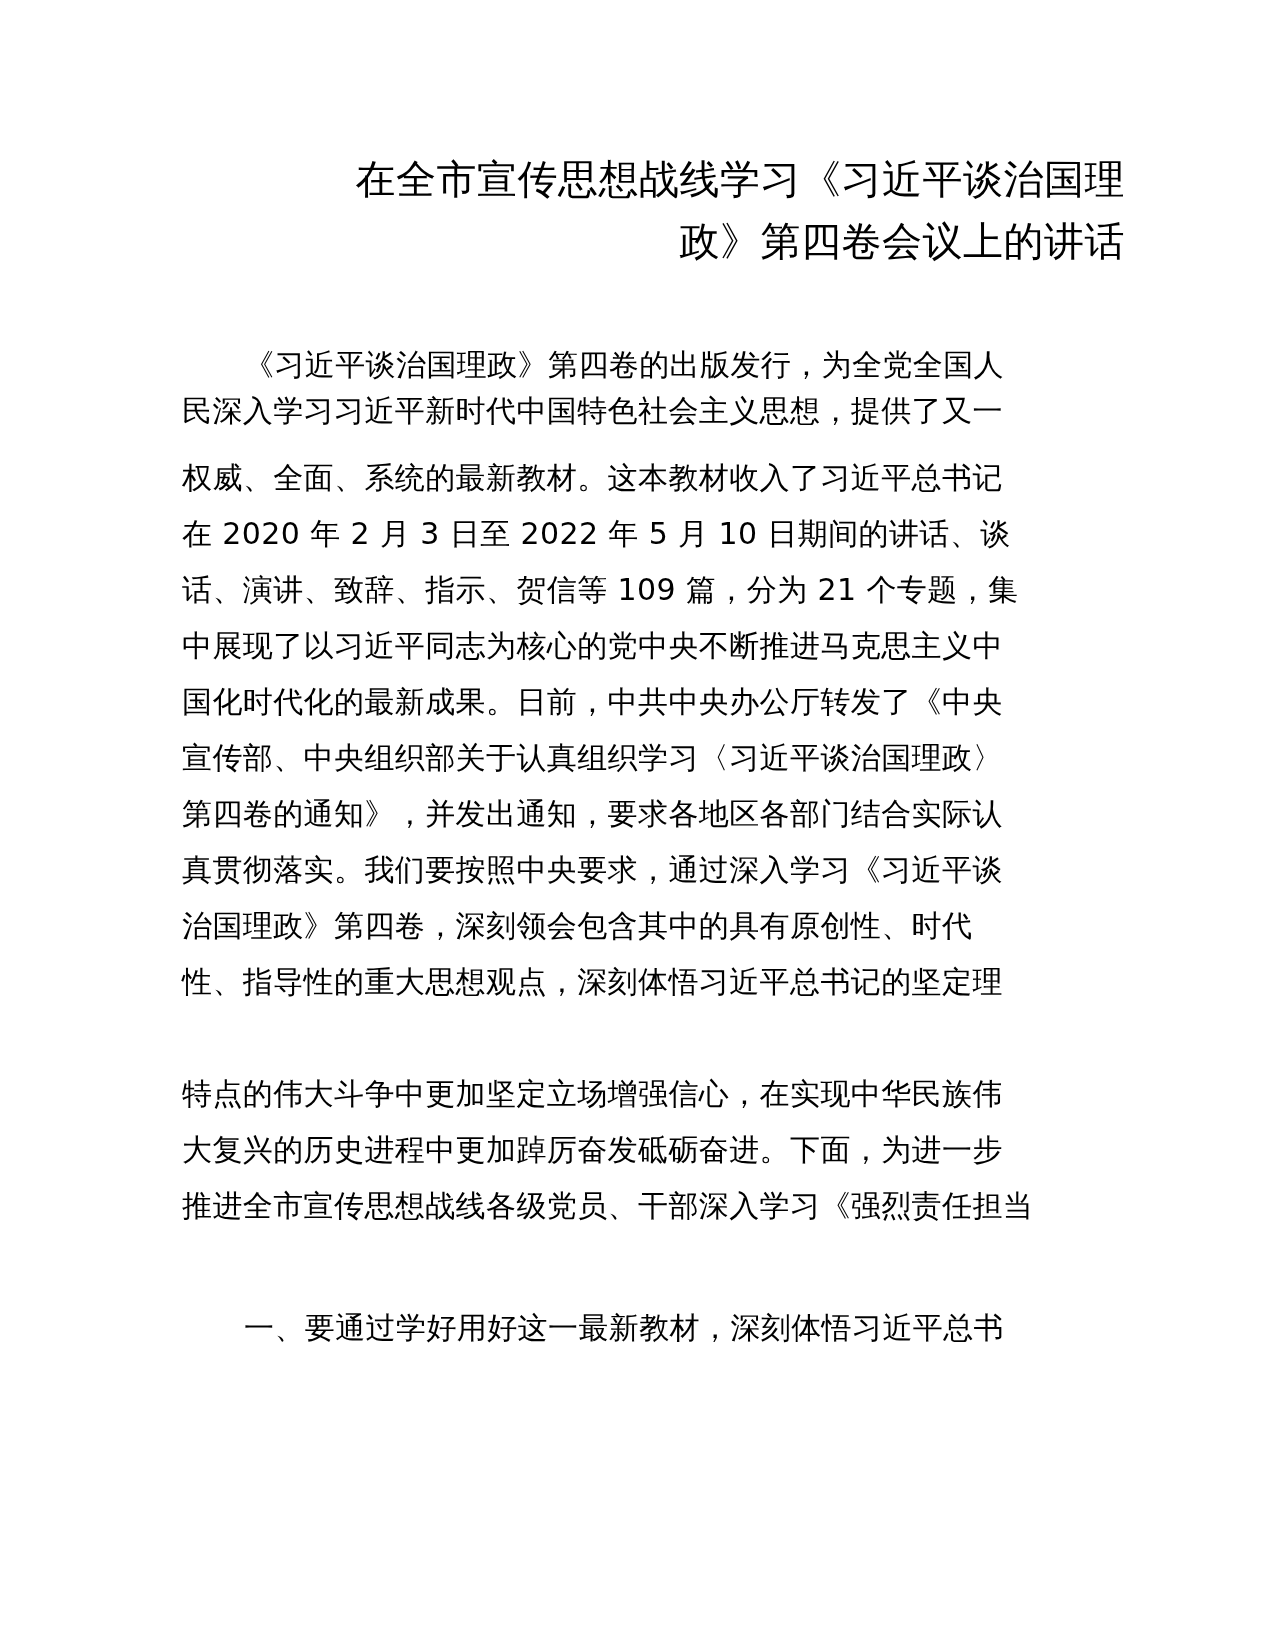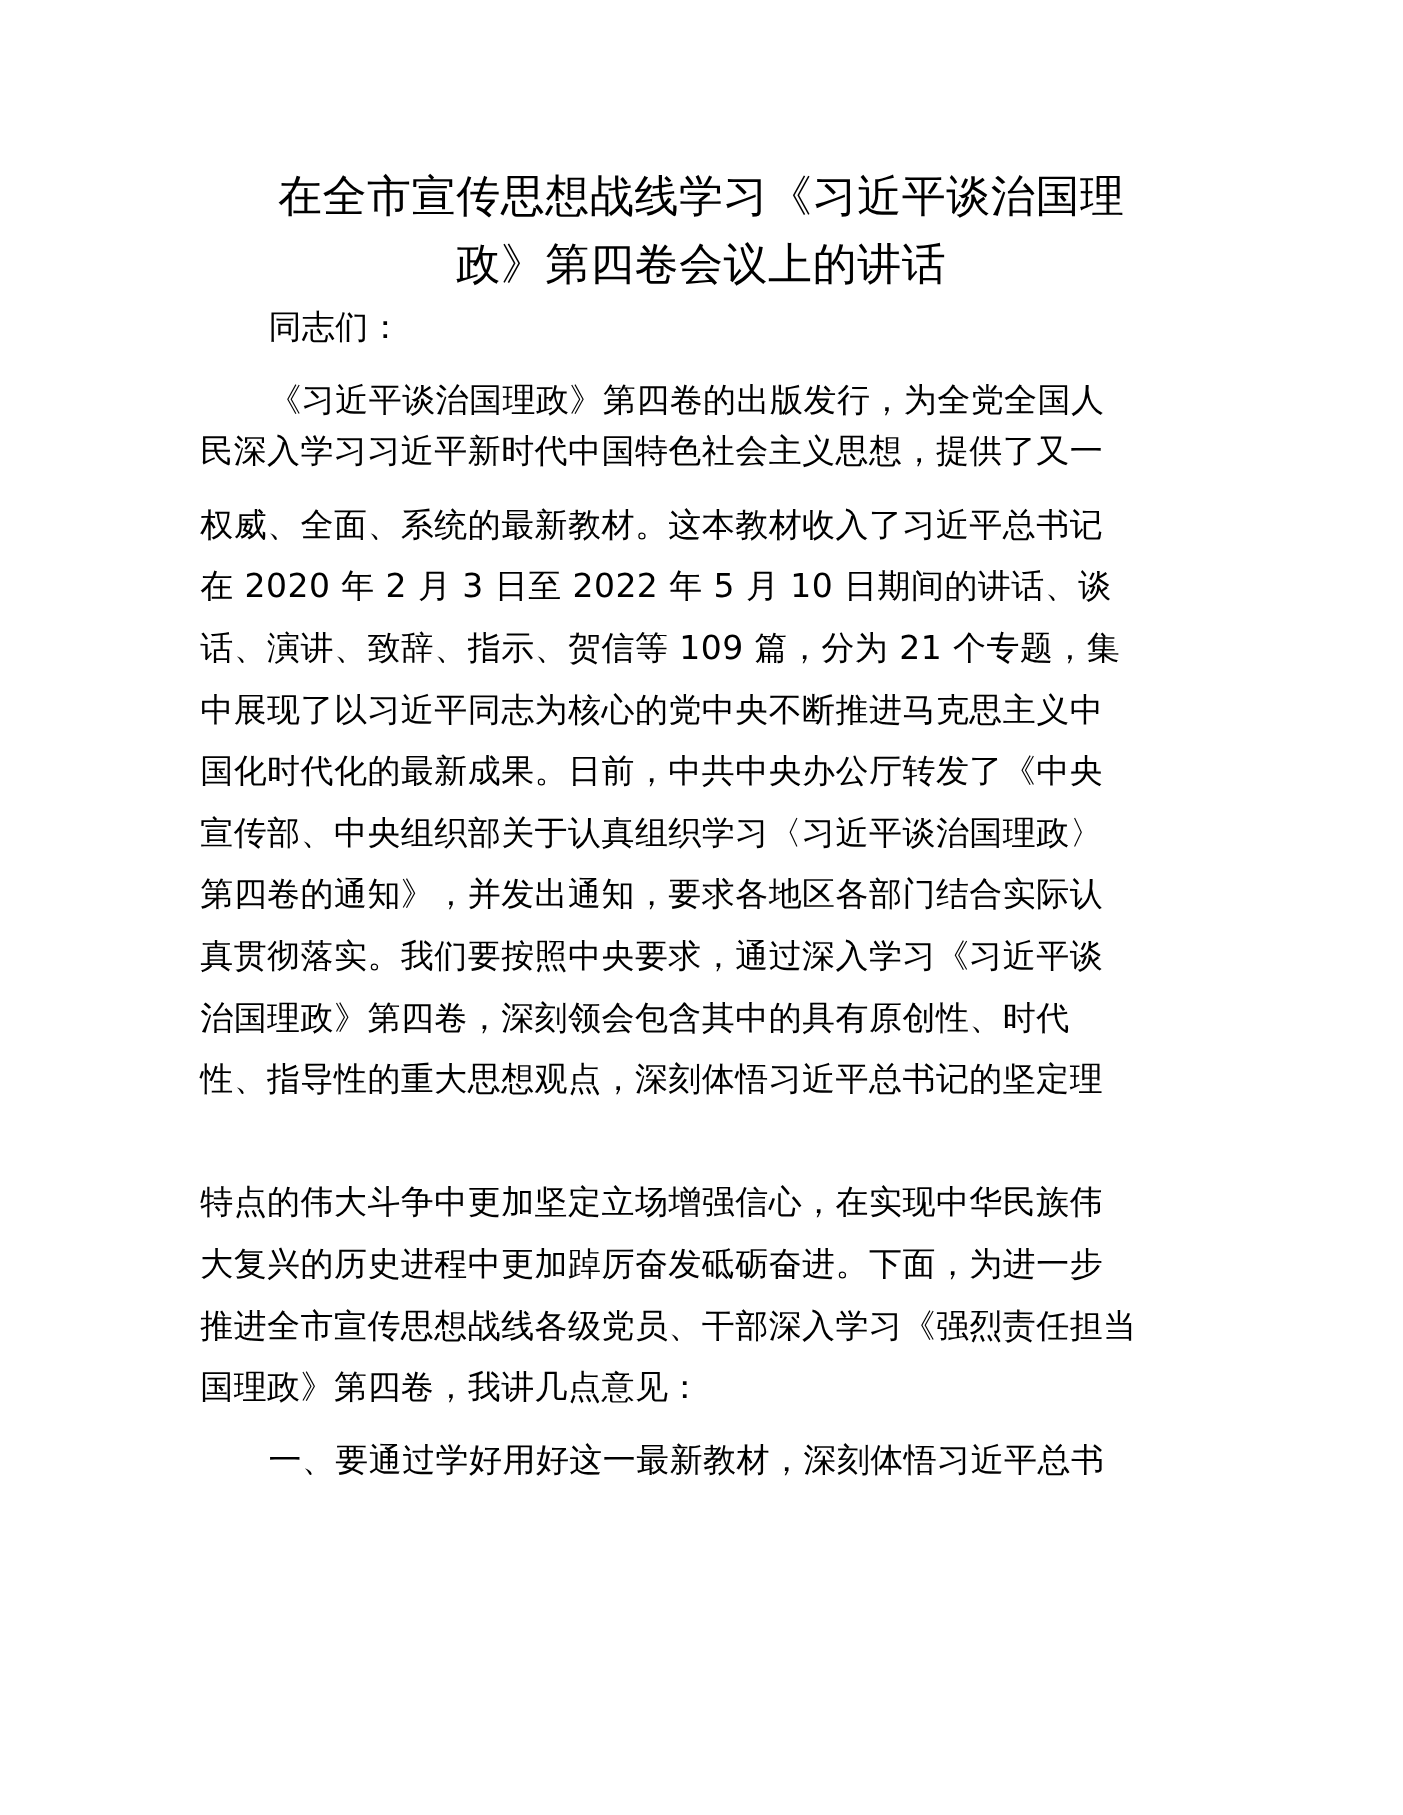--- a/index.html
+++ b/index.html
@@ -1,44 +1,42 @@
 <!DOCTYPE html>
 <html><head>
   <meta charset="utf-8">
   <style>
     html, body { margin: 0; padding: 0; background: #ffffff; }
     body { width: 1275px; height: 1650px; position: relative; overflow: hidden; font-family: "DejaVu Sans", sans-serif; color: #000; }
     .page { position: absolute; left: 0; top: 0; width: 1275px; height: 1650px; background: #fff; }
-    .title { position: absolute; left: 150px; width: 975px; text-align: center; font-size: 40px; line-height: 62px; top: 148px; letter-spacing: 0.5px; }
+    .title { position: absolute; left: 150px; width: 975px; text-align: right; font-size: 40px; line-height: 62px; top: 148px; letter-spacing: 0.5px; }
     .title .tline { display: block; white-space: nowrap; }
     .line { position: absolute; left: 182px; width: 880px; font-size: 30px; line-height: 40px; white-space: nowrap; letter-spacing: 0.4px; }
     .indent { left: 244px; }
   </style>
 </head>
 <body>
 
 <div class="page">
   <div class="title">
     <span class="tline">在全市宣传思想战线学习《习近平谈治国理</span>
     <span class="tline">政》第四卷会议上的讲话</span>
   </div>
 
-  <div class="line indent" style="top:278px">同志们：</div>
 
   <div class="line indent" style="top:345px">《习近平谈治国理政》第四卷的出版发行，为全党全国人</div>
   <div class="line" style="top:391px">民深入学习习近平新时代中国特色社会主义思想，提供了又一</div>
   <div class="line" style="top:458px">权威、全面、系统的最新教材。这本教材收入了习近平总书记</div>
   <div class="line" style="top:514px">在 2020 年 2 月 3 日至 2022 年 5 月 10 日期间的讲话、谈</div>
   <div class="line" style="top:570px">话、演讲、致辞、指示、贺信等 109 篇，分为 21 个专题，集</div>
   <div class="line" style="top:626px">中展现了以习近平同志为核心的党中央不断推进马克思主义中</div>
   <div class="line" style="top:682px">国化时代化的最新成果。日前，中共中央办公厅转发了《中央</div>
   <div class="line" style="top:738px">宣传部、中央组织部关于认真组织学习〈习近平谈治国理政〉</div>
   <div class="line" style="top:794px">第四卷的通知》，并发出通知，要求各地区各部门结合实际认</div>
   <div class="line" style="top:906px">治国理政》第四卷，深刻领会包含其中的具有原创性、时代</div>
   <div class="line" style="top:850px">真贯彻落实。我们要按照中央要求，通过深入学习《习近平谈</div>
   <div class="line" style="top:962px">性、指导性的重大思想观点，深刻体悟习近平总书记的坚定理</div>
   <div class="line" style="top:1074px">特点的伟大斗争中更加坚定立场增强信心，在实现中华民族伟</div>
   <div class="line" style="top:1130px">大复兴的历史进程中更加踔厉奋发砥砺奋进。下面，为进一步</div>
   <div class="line" style="top:1186px">推进全市宣传思想战线各级党员、干部深入学习《强烈责任担当</div>
-  <div class="line" style="top:1242px">国理政》第四卷，我讲几点意见：</div>
 
   <div class="line indent" style="top:1308px">一、要通过学好用好这一最新教材，深刻体悟习近平总书</div>
 </div>
 
 </body></html>

